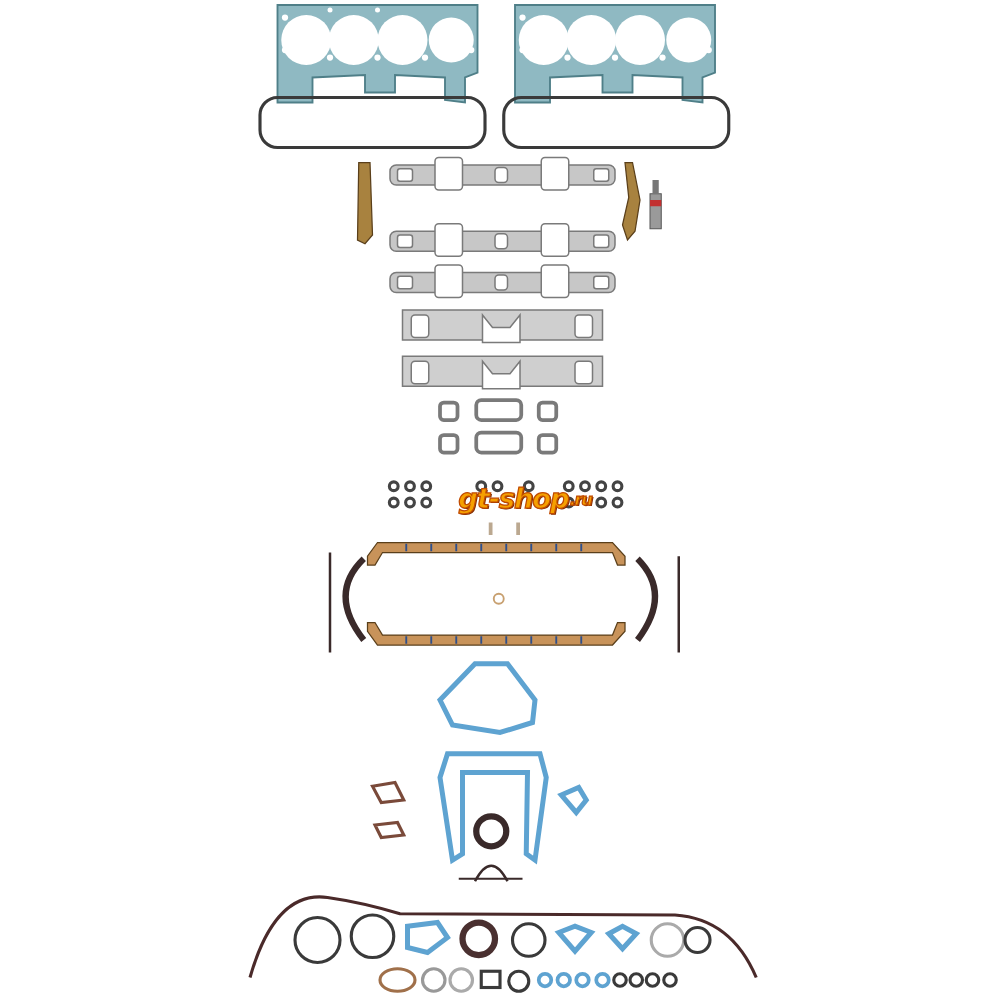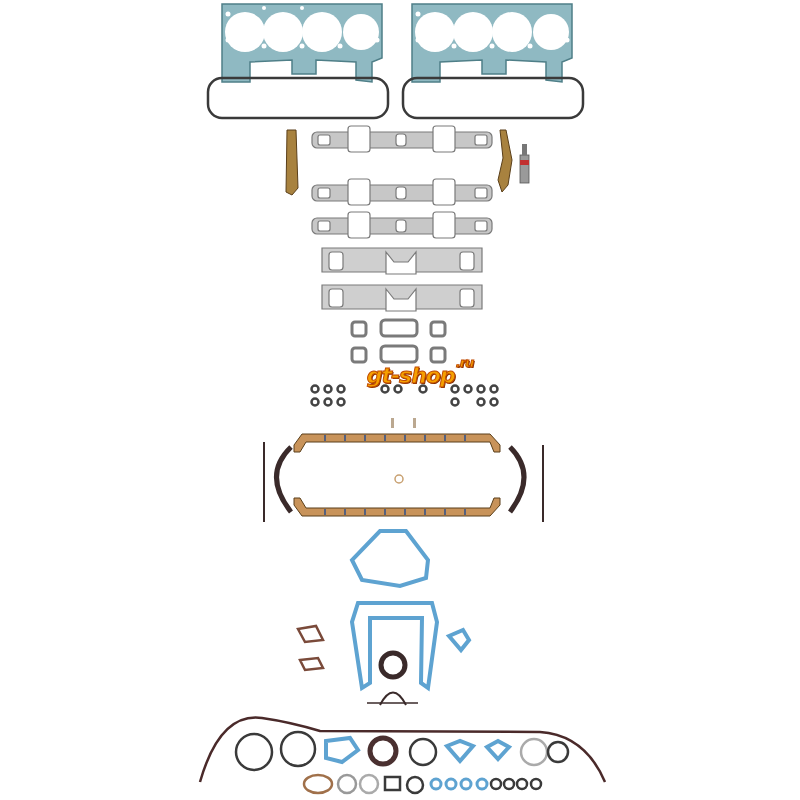--- a/index.html
+++ b/index.html
@@ -1,21 +1,21 @@
 <!DOCTYPE html>
 <html><head>
 <meta charset="utf-8">
 <style>
   html,body{margin:0;padding:0;background:#fff;}
   body{width:800px;height:800px;position:relative;overflow:hidden;font-family:"Liberation Sans",sans-serif;}
   #scene{position:absolute;left:0;top:0;width:800px;height:800px;}
-  .wm{position:absolute;left:330px;top:360px;width:180px;height:30px;display:flex;align-items:center;justify-content:center;}
+  .wm{position:absolute;left:330px;top:384px;width:180px;height:30px;display:flex;align-items:center;justify-content:center;}
   .wm span{font-family:"DejaVu Sans",sans-serif;font-weight:bold;font-style:italic;font-size:22px;letter-spacing:-1px;
     color:#f5a000;-webkit-text-stroke:1px #c04a00;text-shadow:1px 1px 0 #7a2a00;}
-  .wm span.ru{font-size:13px;margin-left:1px;align-self:flex-end;margin-bottom:20px;}
+  .wm span.ru{font-size:13px;margin-left:1px;align-self:flex-end;margin-bottom:6px;}
 </style>
 </head>
 <body>
 
 <svg id="scene" viewBox="0 0 800 800" xmlns="http://www.w3.org/2000/svg">
 
   <g>
     <path d="M222 4 H382 V58 L372 62 V82 L356 80 V62 L316 60 V74 L292 74 V60 L250 62 V82 L222 82 Z" fill="#8fb9c2" stroke="#4f7f88" stroke-width="1.5"></path>
     <circle cx="245" cy="32" r="20" fill="#fff"></circle>
       <circle cx="283" cy="32" r="20" fill="#fff"></circle>

